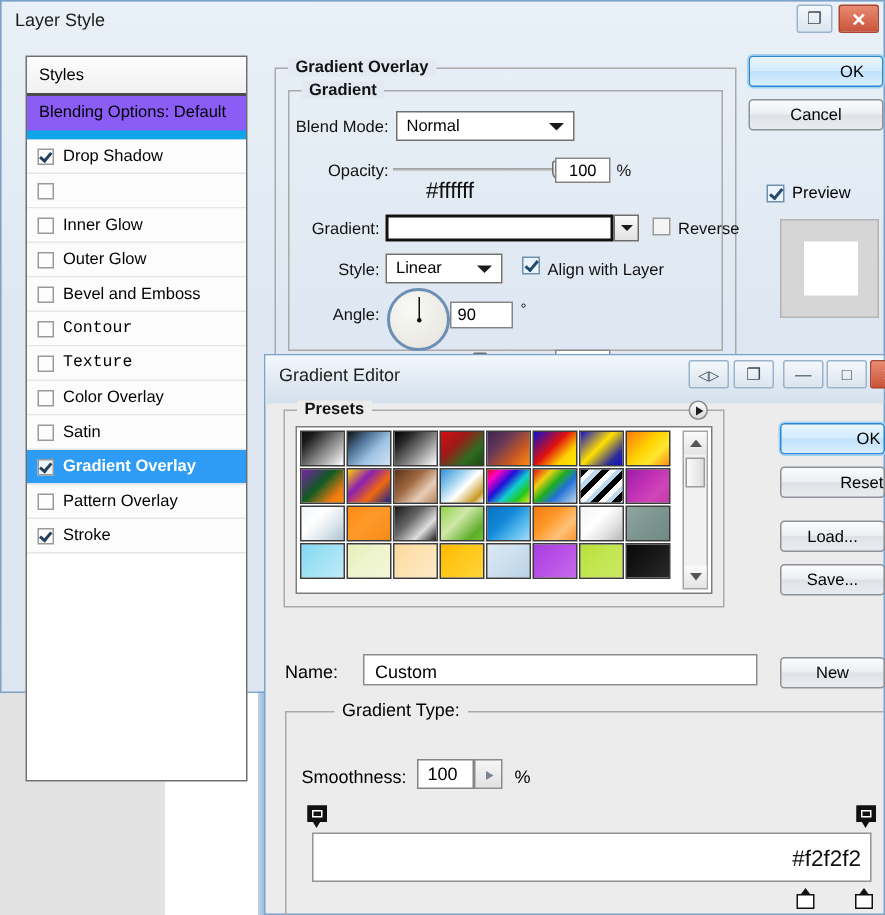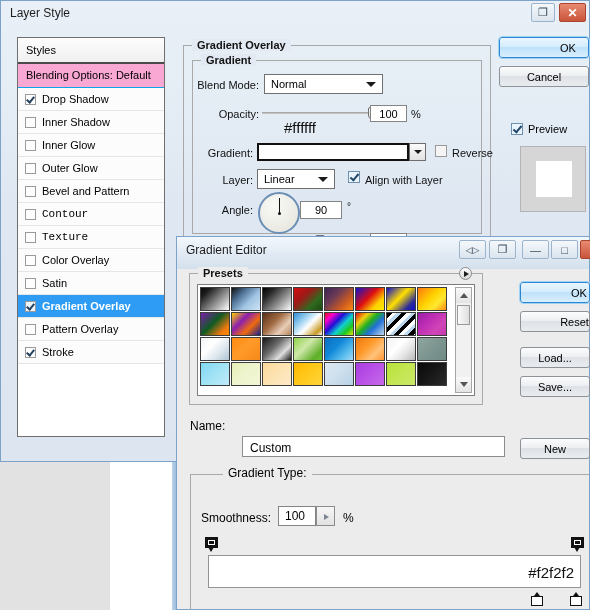--- a/index.html
+++ b/index.html
@@ -31,26 +31,26 @@
   .winbtn.close{background:linear-gradient(180deg,#e88b72,#c9543a);border-color:#a9442e;}
   #ls-btn-restore{left:530px;width:24px;}
   #ls-btn-close{left:558px;width:27px;}
   .glyph{position:absolute;left:0;right:0;top:0;bottom:0;display:flex;align-items:center;
     justify-content:center;font-size:11px;color:#3a4a5a;}
   .glyph.white{color:#fff;font-weight:bold;font-size:12px;}
 
   #ls-body{position:absolute;left:6px;top:28px;right:6px;bottom:6px;}
 
   
-  #styles-list{position:absolute;left:10px;top:8px;width:148px;height:400px;
+  #styles-list{position:absolute;left:10px;top:8px;width:148px;height:484px;
     background:#fff;border:1px solid #6f6f6f;box-sizing:border-box;overflow:hidden;}
   .sl-head{height:24px;line-height:24px;padding-left:8px;
     background:linear-gradient(180deg,#fdfdfd,#f0f0f0);border-bottom:2px solid #4b4b4b;font-size:11px;}
   .sl-sub{height:23px;line-height:23px;padding-left:8px;
-    background:#f9a8d4;border-bottom:1px solid #0ea5e9;font-size:11px;}
+    background:#8b5cf6;border-bottom:6px solid #0ea5e9;font-size:11px;}
   .sl-item{height:22px;line-height:22px;padding-left:7px;border-bottom:1px solid #e6e6e6;
     font-size:11px;display:flex;align-items:center;background:#fcfcfc;}
   .sl-item.indent{font-family:Liberation Mono, monospace;}
   .sl-item.sel{background:#2e9cf4;color:#fff;font-weight:bold;}
   .cbox{width:11px;height:11px;border:1px solid #9a9a9a;background:#fdfdfd;
     margin-right:6px;display:inline-block;position:relative;flex:0 0 auto;box-sizing:border-box;}
   .cbox.on::after{content:"";position:absolute;left:2px;top:0px;width:3px;height:6px;
     border:solid #23415c;border-width:0 2px 2px 0;transform:rotate(40deg);}
   .sl-item.sel .cbox{background:#eef6fd;}
 
@@ -143,21 +143,21 @@
   .sb-arrow.down::after{border-bottom:none;border-top:5px solid #555;}
   #sb-thumb{position:absolute;left:1px;right:1px;top:17px;height:20px;
     background:linear-gradient(90deg,#fbfbfb,#dedede);border:1px solid #9a9a9a;box-sizing:border-box;}
 
   #ge-ok{position:absolute;left:520px;top:282px;width:70px;height:21px;line-height:20px;}
   #ge-reset{position:absolute;left:520px;top:311px;width:70px;height:21px;line-height:20px;padding-left:39px;}
   #ge-load{position:absolute;left:520px;top:347px;width:70px;height:21px;line-height:20px;}
   #ge-save{position:absolute;left:520px;top:376px;width:70px;height:21px;line-height:20px;}
   #ge-new{position:absolute;left:520px;top:438px;width:70px;height:21px;line-height:20px;}
 
-  #name-label{position:absolute;left:190px;top:419px;font-size:12px;}
+  #name-label{position:absolute;left:190px;top:441px;font-size:12px;}
   #name-field{position:absolute;left:242px;top:436px;width:263px;height:21px;
     background:#fff;border:1px solid #8c8c8c;box-sizing:border-box;}
   #name-field span{position:absolute;left:7px;top:4px;font-size:12px;}
 
   #grp-type{position:absolute;left:190px;top:474px;width:398px;height:136px;border:1px solid #a9a9a9;
     border-right:none;}
   #type-legend{position:absolute;left:32px;top:-9px;background:#ececec;padding:0 5px;font-size:12px;}
   #smooth-label{position:absolute;left:10px;top:36px;font-size:12px;}
   #smooth-box{position:absolute;left:87px;top:31px;width:38px;height:20px;}
   #smooth-spin{position:absolute;left:125px;top:31px;width:19px;height:20px;
@@ -209,33 +209,32 @@
     <div id="styles-list">
       <div class="sl-head">Styles</div>
       <div class="sl-sub">Blending Options: Default</div>
 
       <div class="sl-item">
         <span class="cbox on"></span>
         <span>Drop Shadow</span>
       </div>
       <div class="sl-item">
         <span class="cbox"></span>
-        <span>Inner Shadow</span>
       </div>
       <div class="sl-item">
         <span class="cbox"></span>
         <span>Inner Glow</span>
       </div>
       <div class="sl-item">
         <span class="cbox"></span>
         <span>Outer Glow</span>
       </div>
       <div class="sl-item">
         <span class="cbox"></span>
-        <span>Bevel and Pattern</span>
+        <span>Bevel and Emboss</span>
       </div>
       <div class="sl-item indent">
         <span class="cbox"></span>
         <span>Contour</span>
       </div>
       <div class="sl-item indent">
         <span class="cbox"></span>
         <span>Texture</span>
       </div>
       <div class="sl-item">
@@ -281,34 +280,34 @@
     </div>
     <div class="numbox" style="left:363px;top:76px;width:37px;height:17px;line-height:16px;">100</div>
     <div class="lbl" style="left:404px;top:79px;">%</div>
 
     <div class="lbl" style="left:180px;top:118px;width:66px;">Gradient:</div>
     <div id="gradient-swatch"></div>
     <div id="gradient-swatch-arrow"></div>
     <div class="smallcb" style="left:428px;top:116px;"></div>
     <div class="lbl" style="left:445px;top:118px;">Reverse</div>
 
-    <div class="lbl" style="left:180px;top:145px;width:66px;">Layer:</div>
+    <div class="lbl" style="left:180px;top:145px;width:66px;">Style:</div>
     <div class="combo" style="left:250px;top:140px;width:78px;height:20px;">
       <span class="txt">Linear</span>
       <span class="arrow"></span>
     </div>
     <div class="smallcb on" style="left:341px;top:142px;"></div>
     <div class="lbl" style="left:358px;top:145px;">Align with Layer</div>
 
     <div class="lbl" style="left:180px;top:175px;width:66px;">Angle:</div>
     <div id="angle-dial">
       <div class="needle"></div>
       <div class="hub"></div>
     </div>
-    <div class="numbox" style="left:293px;top:172px;width:42px;height:18px;line-height:17px;text-align:left;padding-left:14px;">90</div>
+    <div class="numbox" style="left:293px;top:172px;width:42px;height:18px;line-height:17px;text-align:left;padding-left:4px;">90</div>
     <div class="lbl" style="left:340px;top:172px;font-size:10px;">°</div>
 
     <div class="lbl" style="left:180px;top:207px;width:66px;">Scale:</div>
     <div class="slider" style="left:255px;top:206px;width:98px;">
       <div class="track"></div>
       <div class="knob" style="left:53px;"></div>
     </div>
     <div class="numbox" style="left:363px;top:204px;width:37px;height:17px;line-height:16px;">100</div>
     <div class="lbl" style="left:404px;top:207px;">%</div>
 

